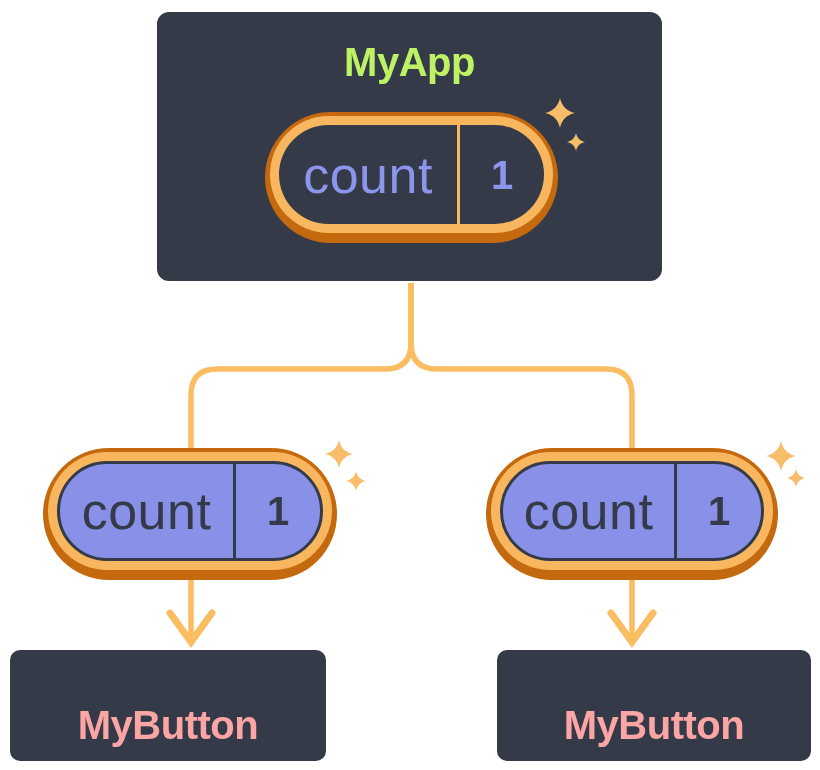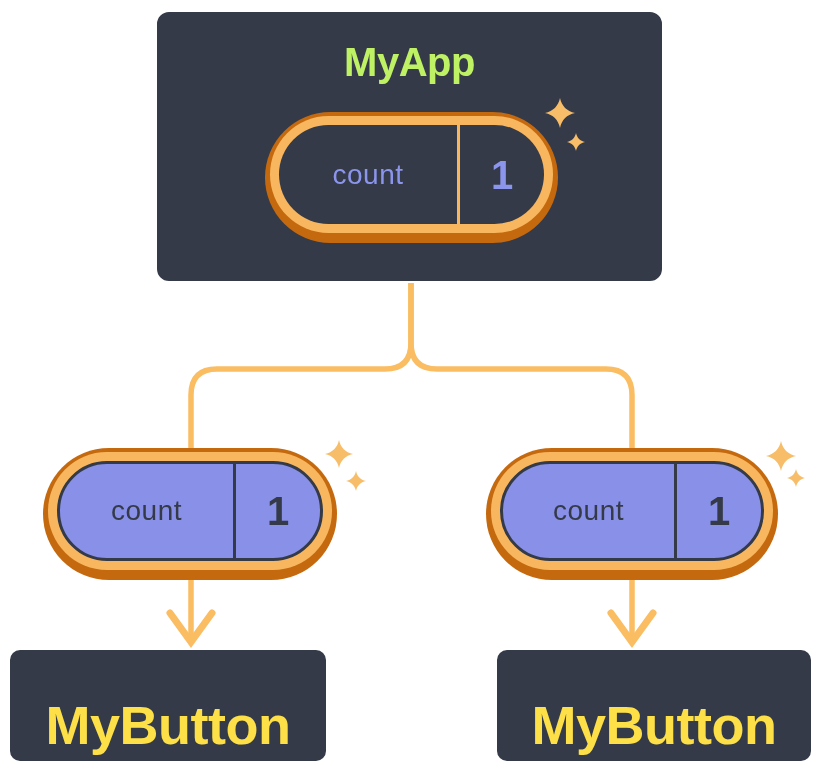--- a/index.html
+++ b/index.html
@@ -19,21 +19,21 @@
     background:#343A48;border:2px solid #ffffff;border-radius:14px;
   }
   .panel-root{left:155px;top:10px;width:509px;height:273px;}
   .panel-leaf{height:115px;border-radius:12px;display:flex;align-items:center;justify-content:center;}
   .panel-leaf-left{left:8px;top:648px;width:320px;}
   .panel-leaf-right{left:495px;top:648px;width:318px;}
   .panel-title{
     position:absolute;top:30px;left:0;width:100%;text-align:center;
     color:#bef264;font-size:40px;font-weight:700;letter-spacing:-0.5px;line-height:1;
   }
-  .leaf-title{color:#fde047;font-size:54px;font-weight:700;letter-spacing:-0.5px;line-height:1;margin-top:39px;}
+  .leaf-title{color:#fca5a5;font-size:40px;font-weight:700;letter-spacing:-0.5px;line-height:1;margin-top:39px;}
 
   
   .pill{
     position:absolute;z-index:3;box-sizing:border-box;
     background:#C5690F;border-radius:999px;
     padding:4px 5px 10px 5px;
   }
   .pill-root{left:265px;top:112px;width:293px;height:131px;}
   .pill-left{left:43px;top:448px;width:294px;height:132px;}
   .pill-right{left:486px;top:448px;width:292px;height:132px;}
@@ -42,21 +42,21 @@
     background:#F8B75E;border-radius:999px;padding:9px;
   }
   .pill-core{
     box-sizing:border-box;width:100%;height:100%;
     border-radius:999px;display:flex;align-items:stretch;overflow:hidden;
   }
   .pill-core-dark{background:#343A48;}
   .pill-core-purple{background:#8890E8;border:3px solid #343A48;}
   .pill-label{
     flex:1;display:flex;align-items:center;justify-content:center;
-    font-size:28px;line-height:1;letter-spacing:0.5px;
+    font-size:52px;line-height:1;letter-spacing:0.5px;
   }
   .pill-value{
     width:84px;display:flex;align-items:center;justify-content:center;
     font-size:40px;font-weight:700;line-height:1;
   }
   .pill-divider{width:3px;align-self:stretch;}
   .text-periwinkle{color:#8C95EC;}
   .text-dark{color:#343A48;}
   .div-orange{background:#F8B75E;}
   .div-dark{background:#343A48;}

